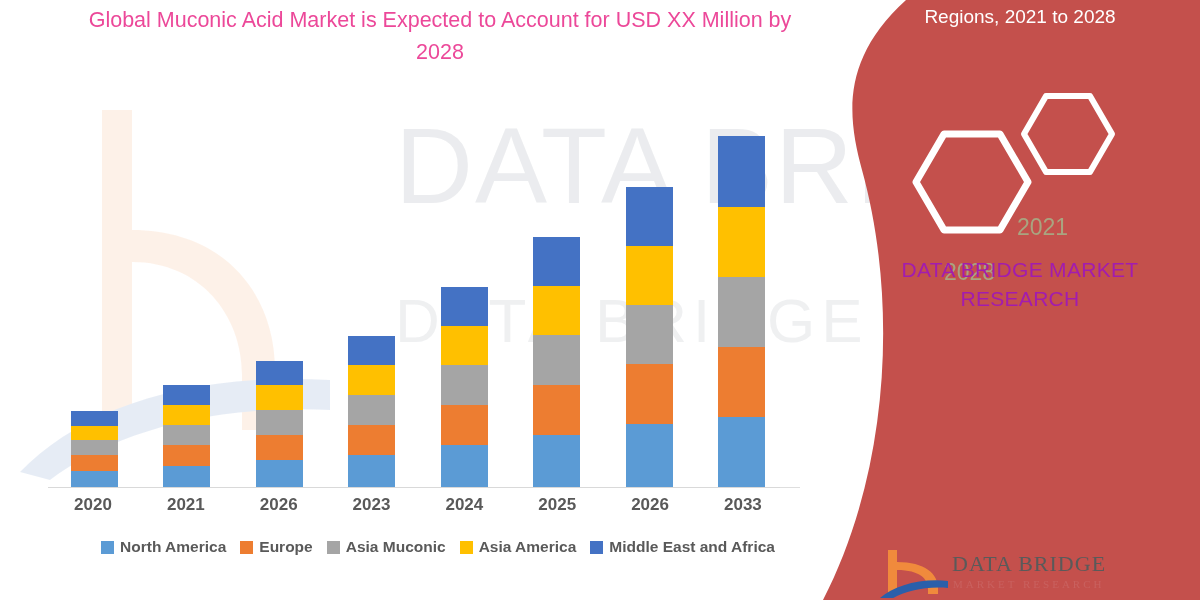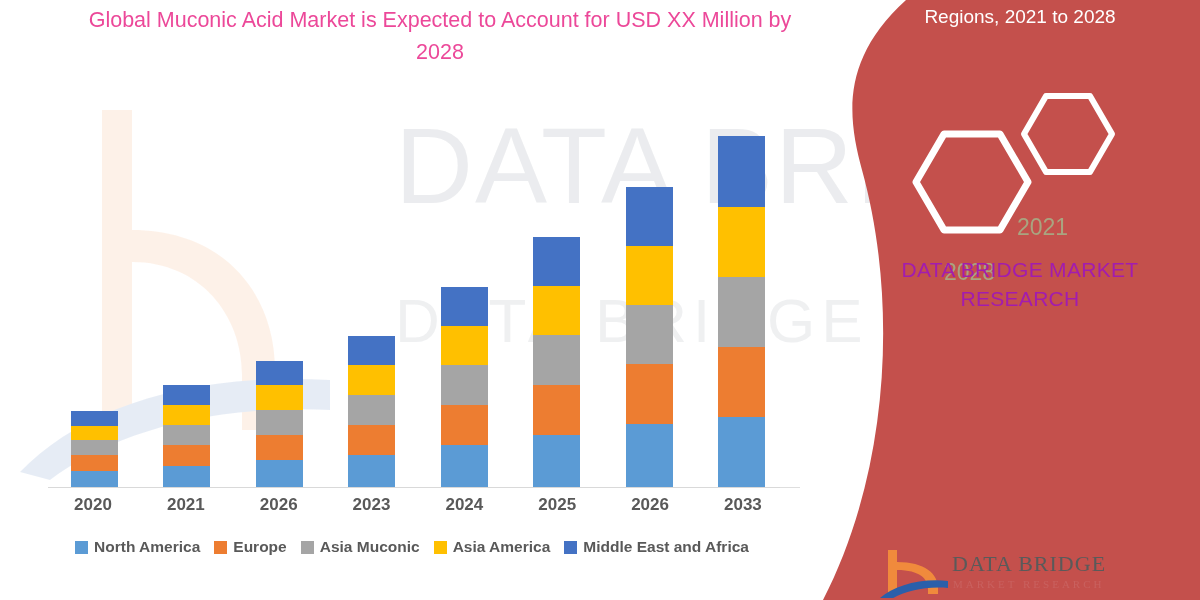--- a/index.html
+++ b/index.html
@@ -120,21 +120,21 @@
     width: 90px;
     text-align: center;
     color: #595959;
     font-size: 17px;
     font-weight: bold;
   }
 
   
   .legend {
     position: absolute;
-    left: 32px;
+    left: 58px;
     top: 538px;
     width: 760px;
     display: flex;
     justify-content: center;
     align-items: center;
     gap: 14px;
   }
   .legend-item {
     display: flex;
     align-items: center;

